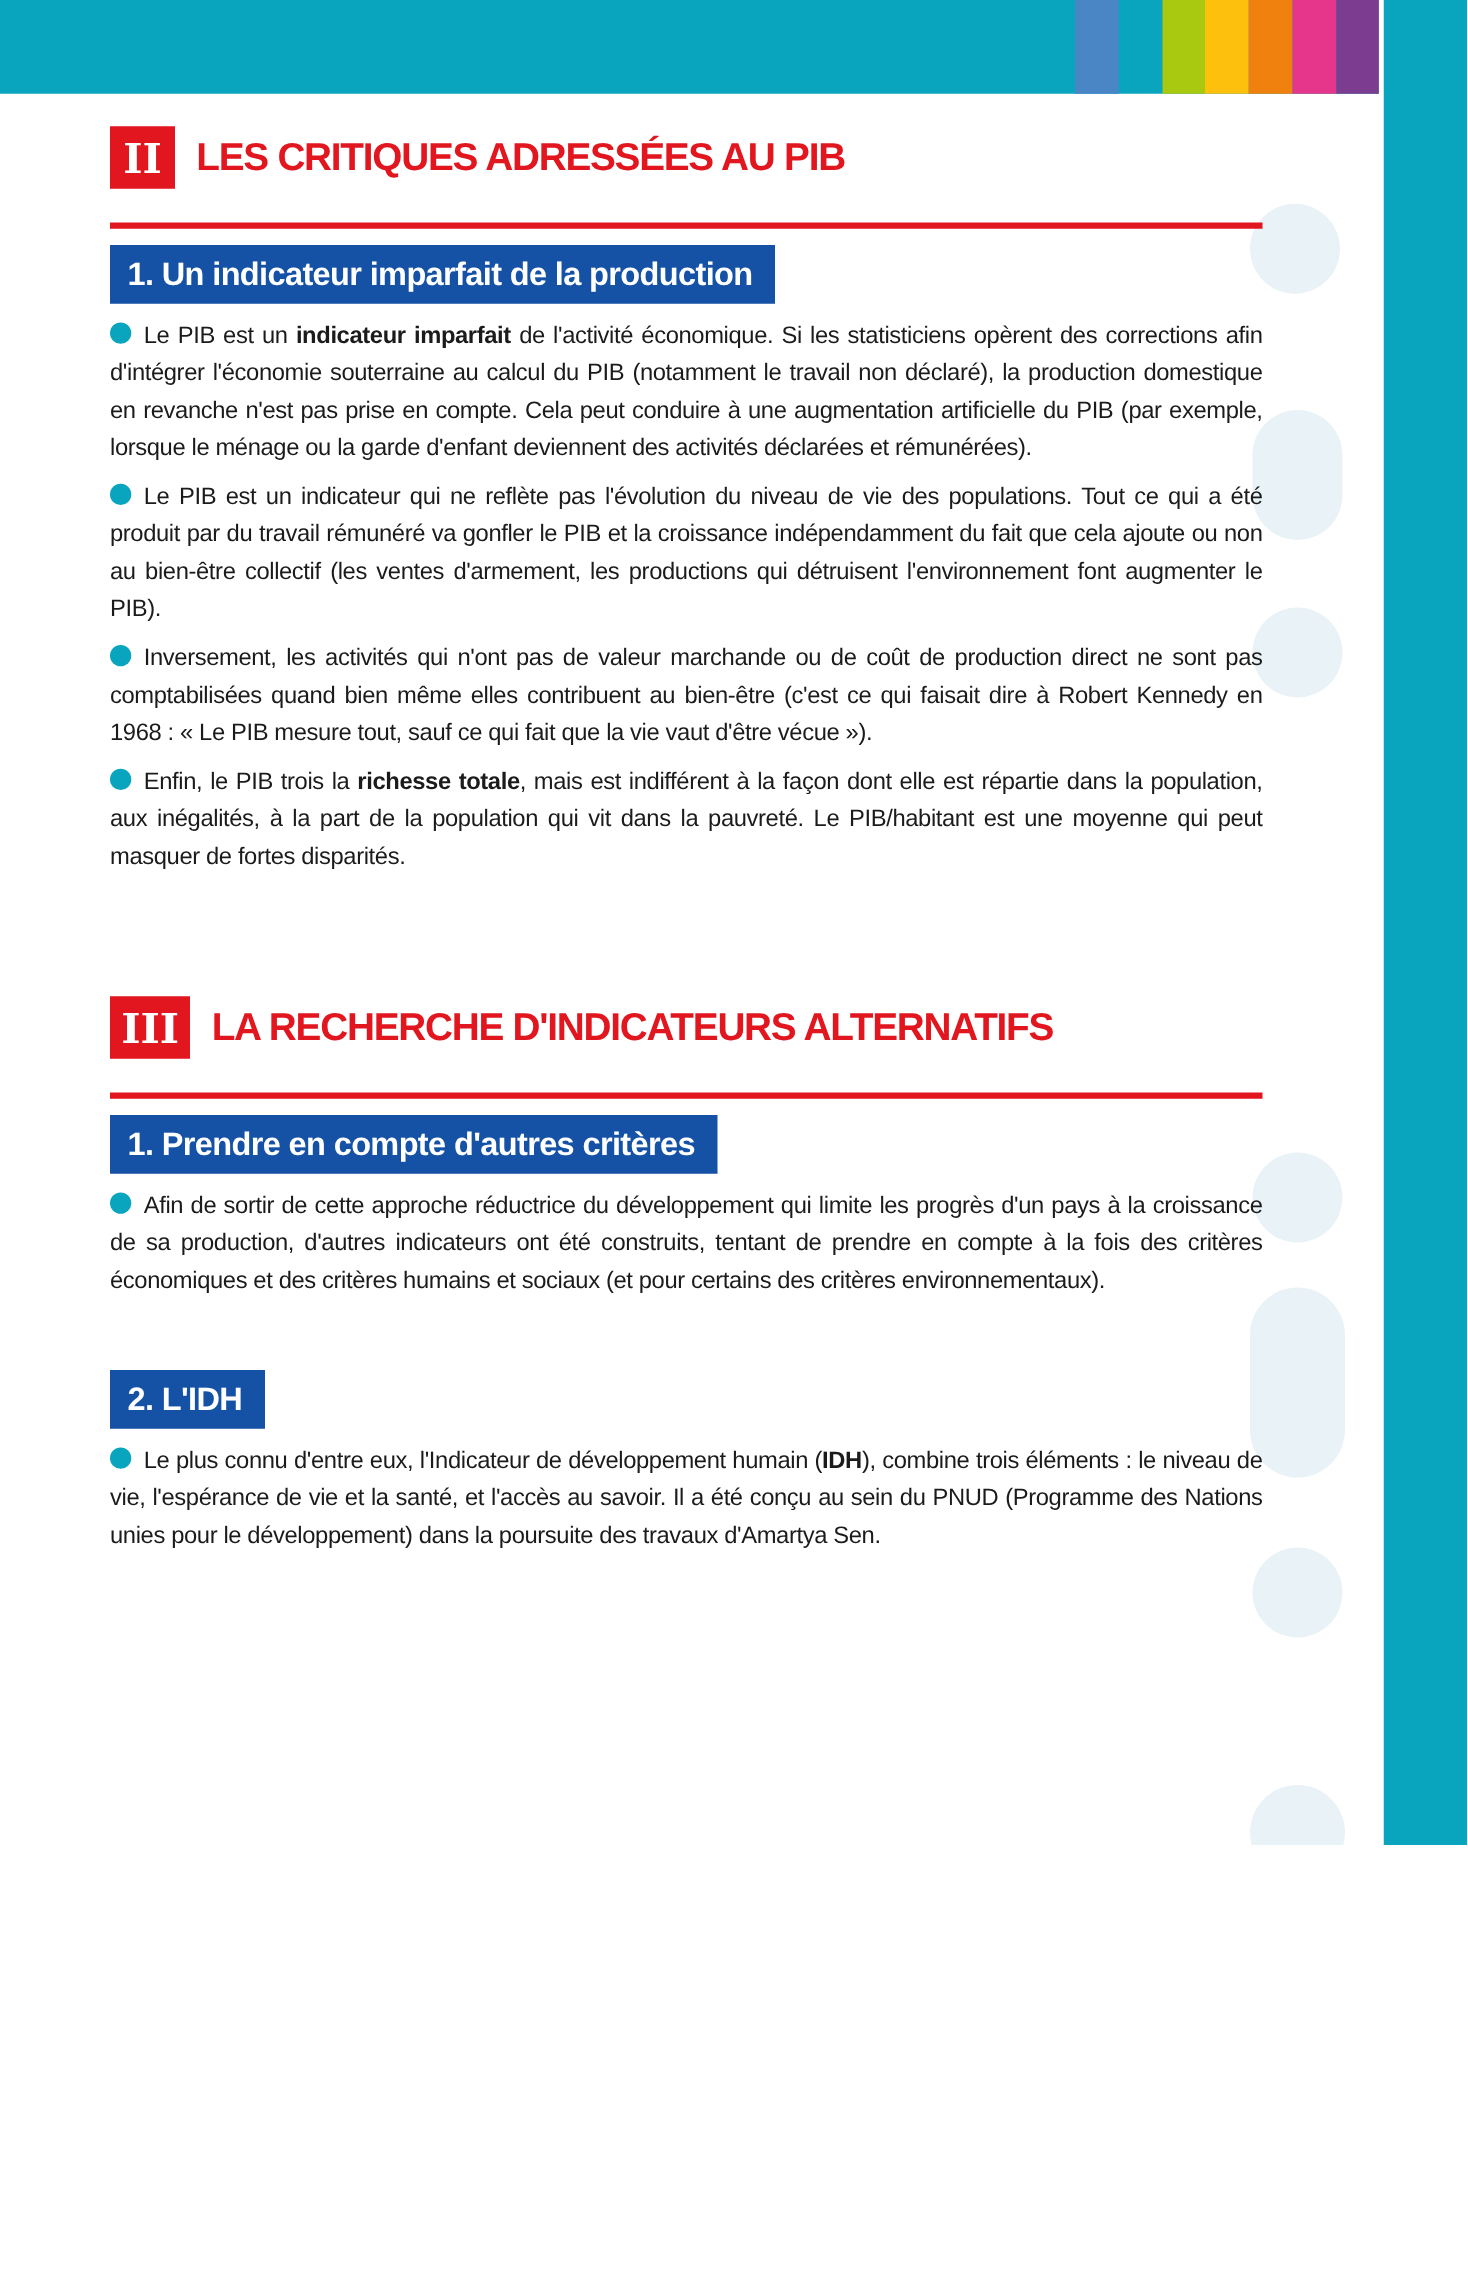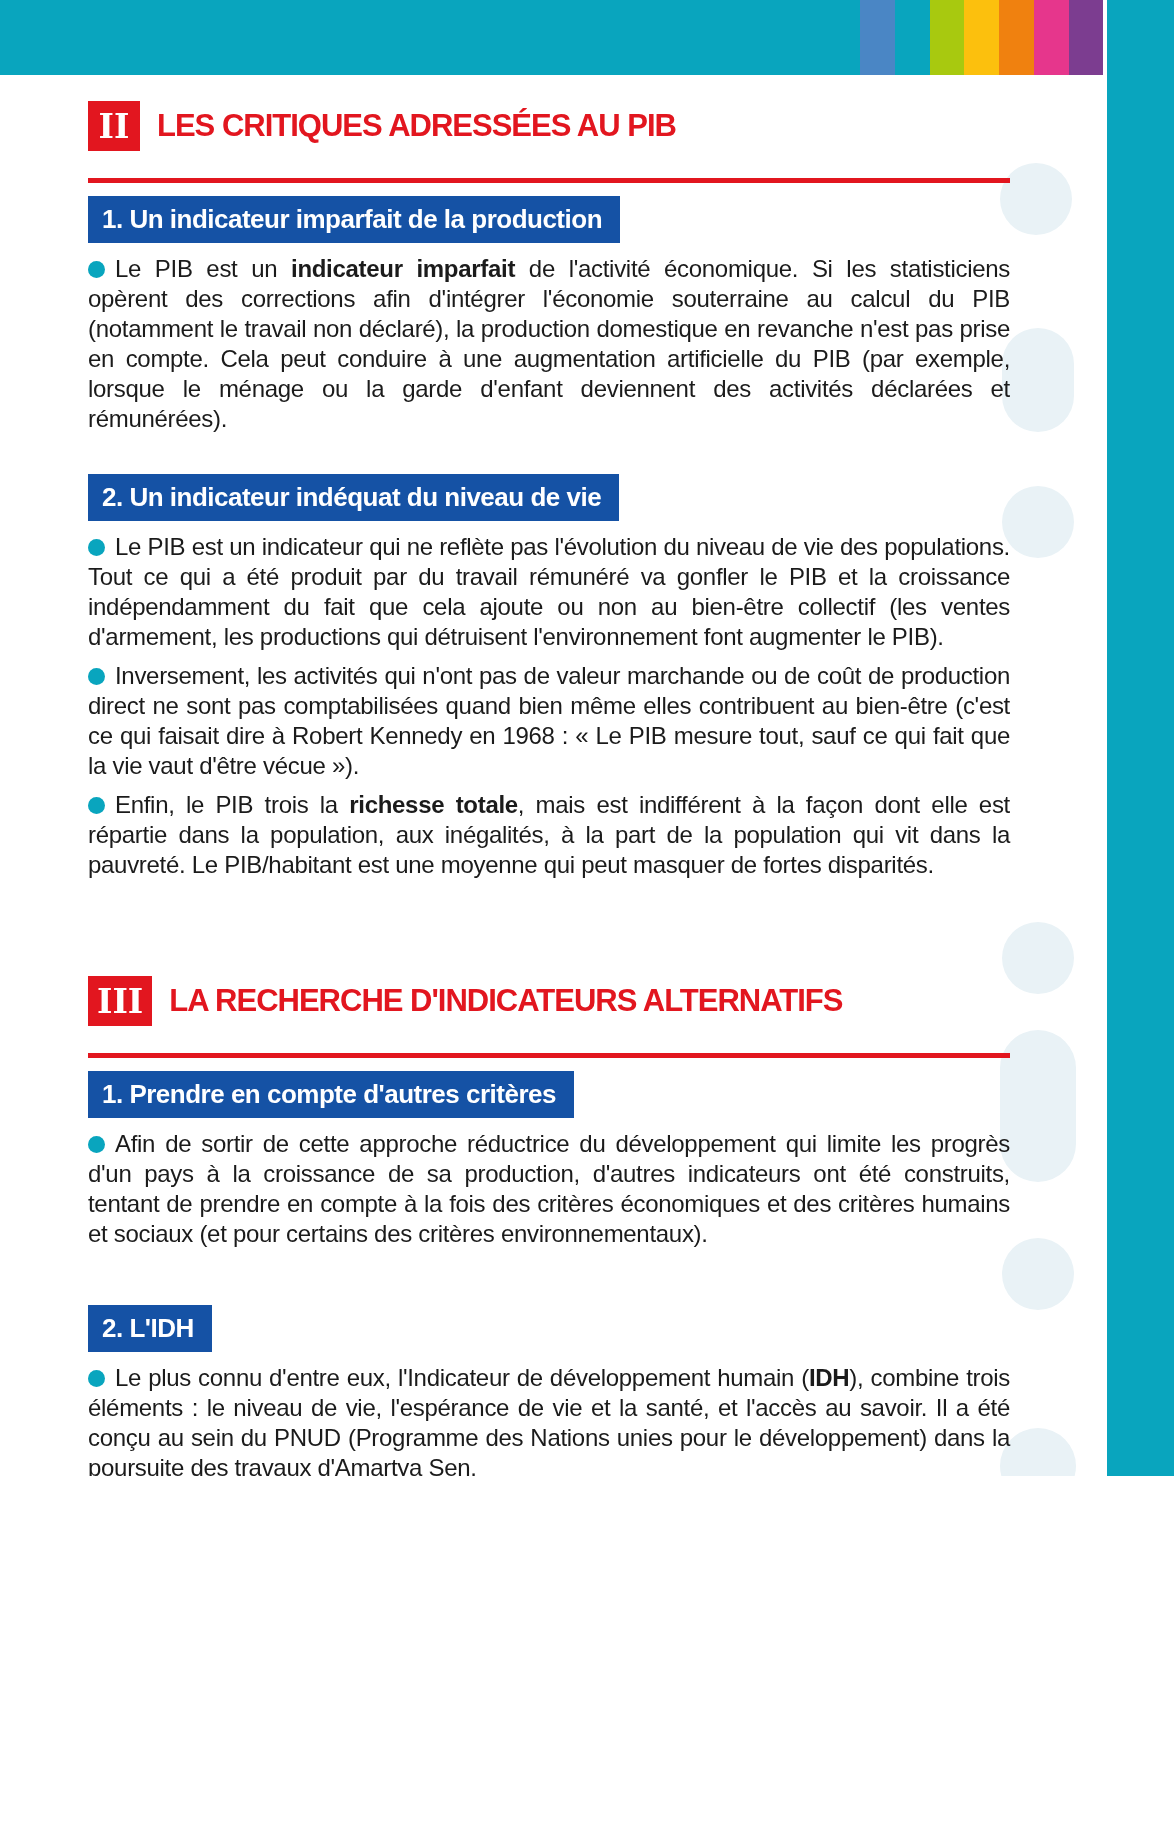--- a/index.html
+++ b/index.html
@@ -44,21 +44,21 @@
   }
   .rule { margin-top:26px; height:5px; background:#e2161f; width:100%; }
   .banner {
     margin-top:13px; width:fit-content; background:#1552a5; color:#ffffff;
     font-weight:bold; font-size:26px; letter-spacing:-0.5px;
     padding:8px 18px 9px 14px; line-height:30px;
   }
   .banner.gap-lg { margin-top:40px; }
   .banner.gap-xl { margin-top:56px; }
   p.body {
-    margin-top:11px; font-size:24px; line-height:30px; color:#1b1b1b;
+    margin-top:11px; font-size:19px; line-height:30px; color:#1b1b1b;
     text-align:justify; letter-spacing:-0.3px; hyphens:none;
   }
   p.body + p.body { margin-top:9px; }
   p.body strong { font-weight:bold; }
   .bullet {
     display:inline-block; width:17px; height:17px; border-radius:50%;
     background:#09a5be; margin-right:10px; vertical-align:-1px;
   }
   
   .page-num {
@@ -105,23 +105,20 @@
       </span>
       <span class="section-title">LES CRITIQUES ADRESSÉES AU PIB</span>
     </div>
     <div class="rule"></div>
 
     <div class="banner">
       <span>1. Un indicateur imparfait de la production</span>
     </div>
     <p class="body"><span class="bullet"></span><span>Le PIB est un </span><strong>indicateur imparfait</strong><span> de l'activité économique. Si les statisticiens opèrent des corrections afin d'intégrer l'économie souterraine au calcul du PIB (notamment le travail non déclaré), la production domestique en revanche n'est pas prise en compte. Cela peut conduire à une augmentation artificielle du PIB (par exemple, lorsque le ménage ou la garde d'enfant deviennent des activités déclarées et rémunérées).</span></p>
 
-    <div class="banner gap-lg">
-      <span>2. Un indicateur indéquat du niveau de vie</span>
-    </div>
     <p class="body"><span class="bullet"></span><span>Le PIB est un indicateur qui ne reflète pas l'évolution du niveau de vie des populations. Tout ce qui a été produit par du travail rémunéré va gonfler le PIB et la croissance indépendamment du fait que cela ajoute ou non au bien-être collectif (les ventes d'armement, les productions qui détruisent l'environnement font augmenter le PIB).</span><strong></strong><span></span></p>
     <p class="body"><span class="bullet"></span><span>Inversement, les activités qui n'ont pas de valeur marchande ou de coût de production direct ne sont pas comptabilisées quand bien même elles contribuent au bien-être (c'est ce qui faisait dire à Robert Kennedy en 1968 : « Le PIB mesure tout, sauf ce qui fait que la vie vaut d'être vécue »).</span><strong></strong><span></span></p>
     <p class="body"><span class="bullet"></span><span>Enfin, le PIB trois la </span><strong>richesse totale</strong><span>, mais est indifférent à la façon dont elle est répartie dans la population, aux inégalités, à la part de la population qui vit dans la pauvreté. Le PIB/habitant est une moyenne qui peut masquer de fortes disparités.</span></p>
 
     <div class="section-head later">
       <span class="numeral-box">
         <span>III</span>
       </span>
       <span class="section-title">LA RECHERCHE D'INDICATEURS ALTERNATIFS</span>
     </div>

